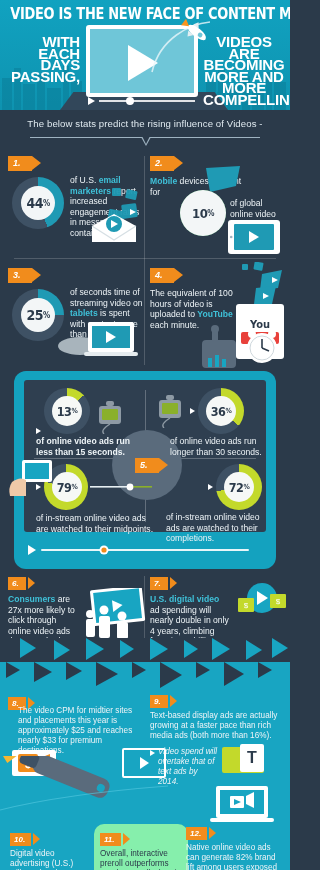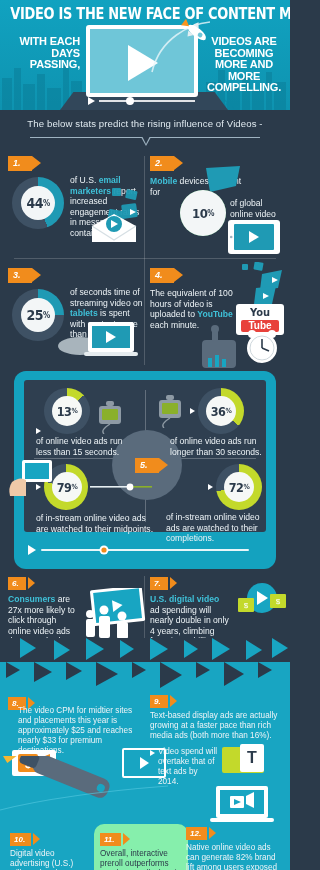--- a/index.html
+++ b/index.html
@@ -24,21 +24,21 @@
     position:relative; z-index:5;
     text-align:center; padding-top:5px;
     font-size:15.5px; font-weight:bold; letter-spacing:-0.3px;
     text-transform:uppercase;
     font-family:"DejaVu Sans Condensed","Liberation Sans", sans-serif;
     transform:scaleX(.93); transform-origin:center;
     white-space:nowrap;
   }
   .hero-left, .hero-right {
     position:absolute; z-index:6; top:36px;
-    font-size:11px; font-weight:bold; line-height:11.5px;
+    font-size:15px; font-weight:bold; line-height:11.5px;
     text-transform:uppercase; letter-spacing:-0.2px;
   }
   .hero-left { left:8px; width:72px; text-align:right; }
   .hero-right { right:5px; width:82px; text-align:center; }
 
   .screen {
     position:absolute; z-index:5; left:86px; top:25px;
     width:112px; height:72px;
     border:4px solid #ffffff; border-radius:3px;
     background:#6fc6d8;
@@ -316,21 +316,21 @@
       <svg style="position:absolute;left:86px;top:-2px;" width="52" height="46">
         <g fill="#1f9ab4">
           <rect x="6" y="2" width="6" height="6" rx="1"></rect>
           <rect x="18" y="0" width="9" height="8" rx="1" transform="rotate(10 22 4)"></rect>
           <polygon points="26,12 46,8 42,26 24,28"></polygon>
           <polygon points="20,26 40,24 36,42 18,42"></polygon>
         </g>
         <polygon points="36,15 42,18 36,21" fill="#ffffff"></polygon>
         <polygon points="27,31 33,34 27,37" fill="#ffffff"></polygon>
       </svg>
-      <div style="position:absolute;left:86px;top:40px;width:48px;background:#ffffff;border-radius:3px;padding:3px 0;text-align:center;">
+      <div style="position:absolute;left:86px;top:40px;width:48px;background:#ffffff;border-radius:3px;padding:15px 0;text-align:center;">
         <div style="color:#2b3a4a;font-weight:bold;font-size:11px;line-height:11px;font-family:'DejaVu Sans Condensed','Liberation Sans',sans-serif;">You</div>
         <div style="background:#e8413b;color:#ffffff;font-weight:bold;font-size:10px;line-height:12px;margin:2px 5px 0;border-radius:2px;">Tube</div>
       </div>
       <svg style="position:absolute;left:48px;top:56px;" width="92" height="48">
         <g fill="#5a6b7c">
           <rect x="4" y="20" width="34" height="28" rx="4"></rect>
           <rect x="14" y="10" width="6" height="12" rx="2"></rect>
           <circle cx="17" cy="9" r="4"></circle>
         </g>
         <g fill="#18a5c2">
@@ -368,21 +368,21 @@
                 <sup>%</sup>
             </div>
           </div>
           <svg style="margin-left:4px;" width="32" height="34">
             <rect x="5" y="6" width="22" height="18" rx="3" fill="#8e9aa4"></rect>
             <rect x="8" y="9" width="16" height="11" rx="1" fill="#8ab02a"></rect>
             <rect x="12" y="1" width="8" height="5" rx="2" fill="#8e9aa4"></rect>
             <path d="M16 24 q-10 6 -6 10" stroke="#8e9aa4" stroke-width="1.4" fill="none"></path>
           </svg>
         </div>
-        <div class="body-txt" style="margin-top:2px;width:96px;">of online video ads run less than 15 seconds.</div>
+        <div class="body-txt" style="margin-top:2px;width:96px;font-weight:bold;">of online video ads run less than 15 seconds.</div>
       </div>
 
       <div style="position:absolute;left:130px;top:8px;width:106px;">
         <div style="display:flex;align-items:center;">
           <svg style="margin-right:4px;" width="32" height="34">
             <rect x="5" y="6" width="22" height="18" rx="3" fill="#8e9aa4"></rect>
             <rect x="8" y="9" width="16" height="11" rx="1" fill="#8ab02a"></rect>
             <rect x="12" y="1" width="8" height="5" rx="2" fill="#8e9aa4"></rect>
             <path d="M16 24 q-10 6 -6 10" stroke="#8e9aa4" stroke-width="1.4" fill="none"></path>
           </svg>
@@ -523,21 +523,21 @@
     <rect x="6" y="4" width="20" height="18" rx="2" fill="#f18c1c"></rect>
     <text x="16" y="18" font-size="11" font-weight="bold" fill="#ffffff" text-anchor="middle" font-family="Liberation Sans, sans-serif">$</text>
     <polygon points="28,8 38,4 38,22 28,18" fill="#f18c1c"></polygon>
   </svg>
 
   <div style="position:absolute;left:150px;top:690px;width:136px;">
     <span class="numtag numtag-sm">9.</span>
     <div class="body-txt sm-txt" style="margin-top:3px;width:134px;">Text-based display ads are actually growing at a faster pace than rich media ads (both more than 16%).</div>
     <div style="display:flex;margin-top:6px;align-items:flex-start;">
       <div class="caret" style="margin:3px 3px 0 0;"></div>
-      <div class="body-txt sm-txt" style="width:62px;">Video spend will overtake that of text ads by 2014.</div>
+      <div class="body-txt sm-txt" style="width:62px;font-style:italic;">Video spend will overtake that of text ads by 2014.</div>
       <div style="margin-left:2px;width:42px;height:26px;background:#c3d92b;border-radius:2px;position:relative;">
         <div style="position:absolute;right:0;top:-3px;width:24px;height:28px;background:#ffffff;border-radius:2px;color:#2b3a4a;font-size:16px;font-weight:bold;text-align:center;line-height:28px;">T</div>
       </div>
     </div>
   </div>
   <div class="play-box" style="position:absolute;left:122px;top:748px;width:44px;height:30px;">
     <div class="play-tri"></div>
   </div>
 
   <svg style="position:absolute;left:0;top:756px;width:170px;height:60px;">

